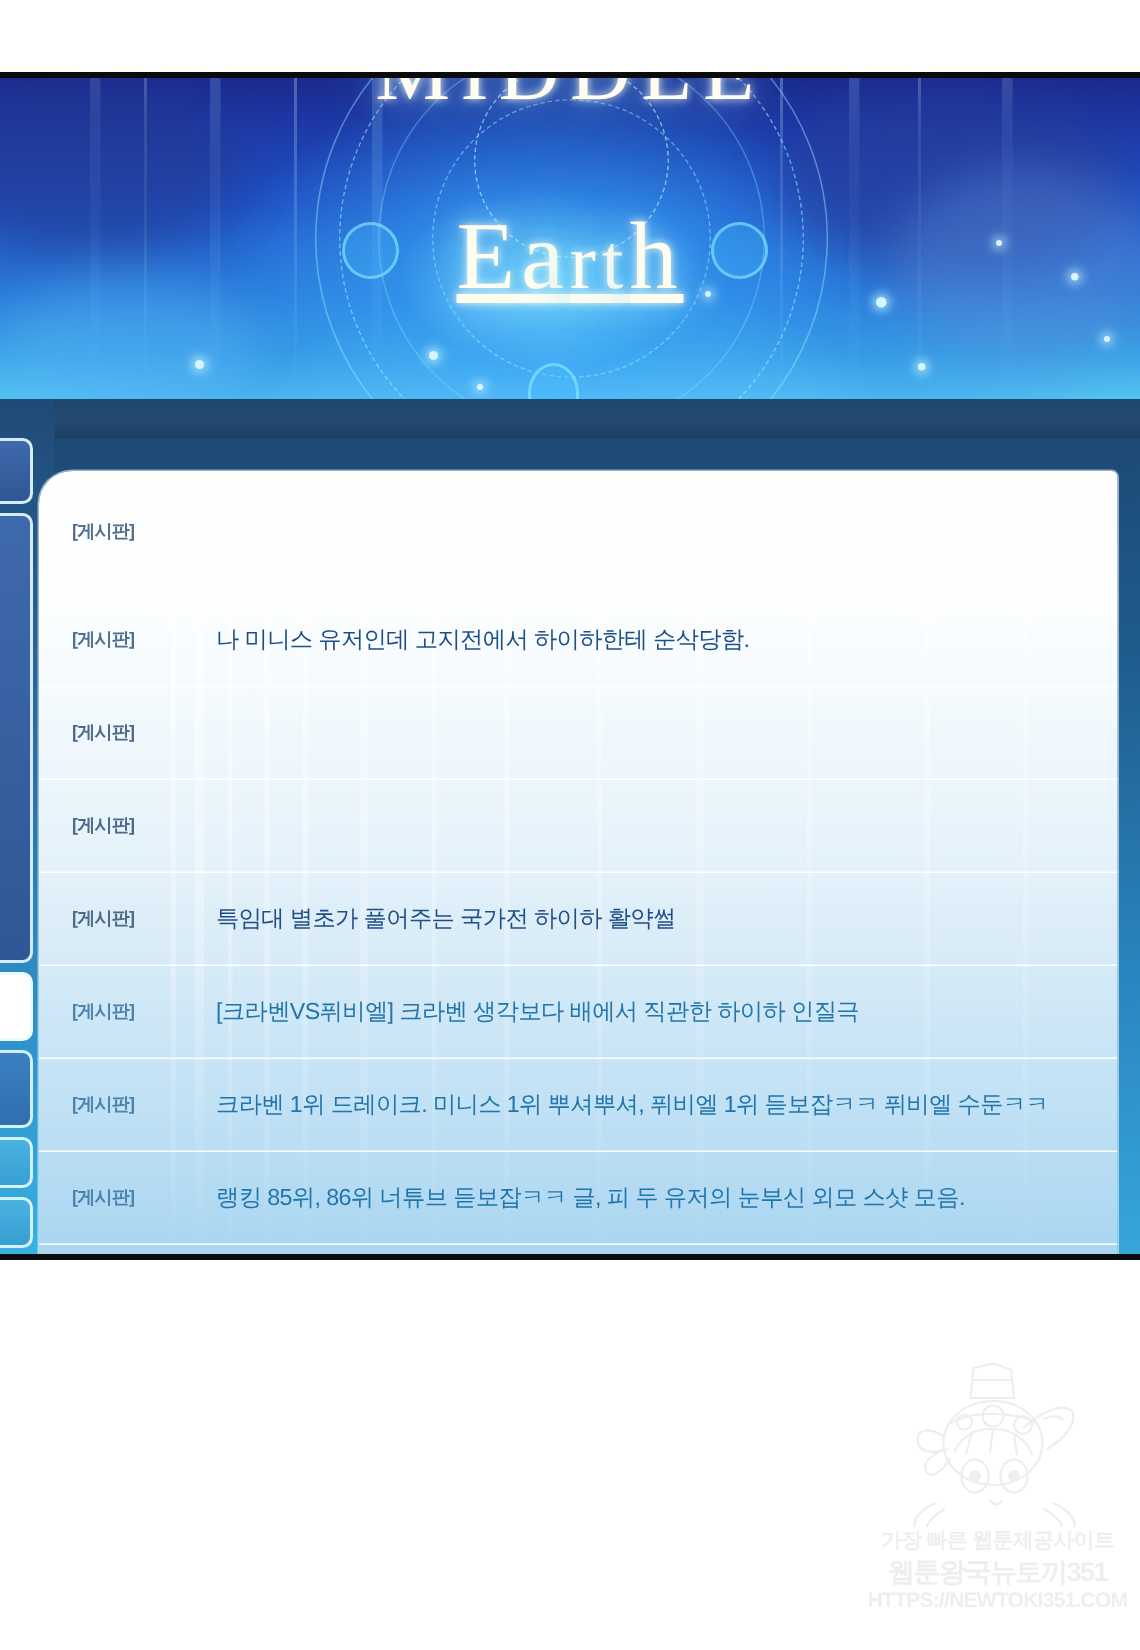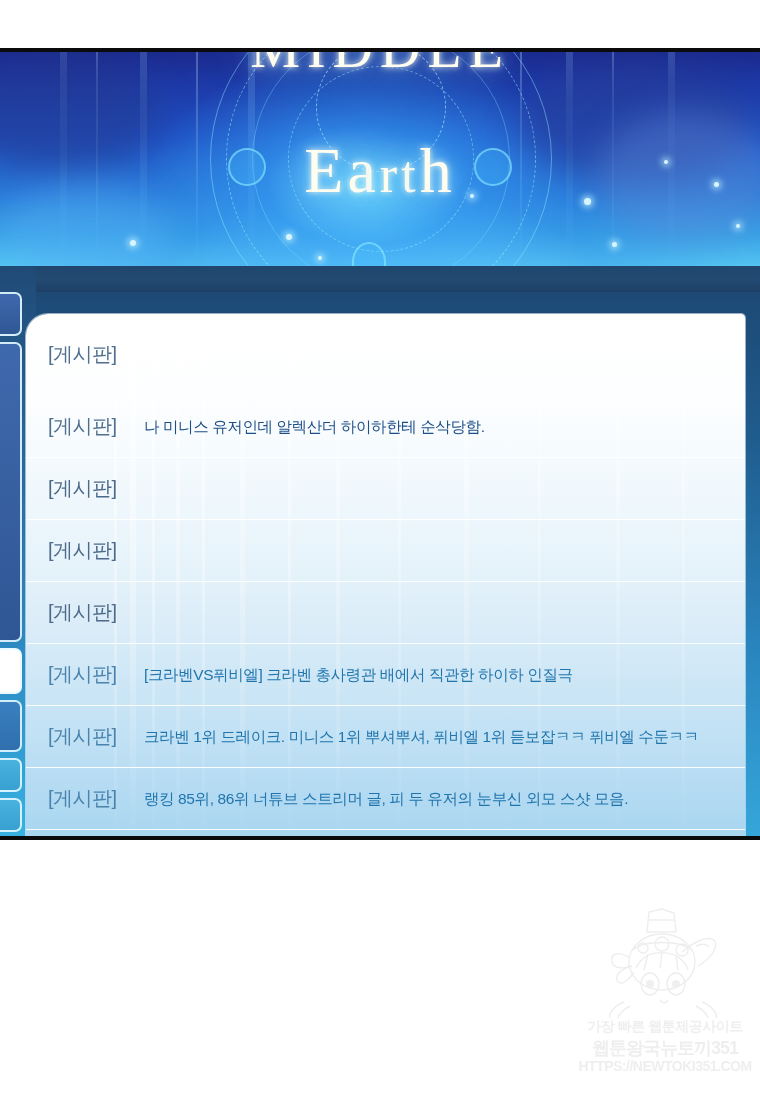--- a/index.html
+++ b/index.html
@@ -45,21 +45,21 @@
   #title-middle,#title-earth{
     position:absolute;
     color:#fffdf0;
     font-family:"Liberation Serif","DejaVu Serif",serif;
     letter-spacing:7px;
     text-shadow:0 0 6px rgba(255,255,240,.95),0 0 20px rgba(150,225,255,.9),0 0 44px rgba(90,190,255,.7);
     white-space:nowrap;
     user-select:none;
   }
   #title-middle{left:0;right:0;text-align:center;top:-36px;font-size:56px;}
-  #title-earth{left:0;right:0;text-align:center;top:82px;font-size:64px;letter-spacing:4px;}
+  #title-earth{left:0;right:0;text-align:center;top:82px;font-size:64px;letter-spacing:4px;text-decoration:underline;}
   #title-earth .sm{font-size:52px;}
 
   
   #banner-foot{
     position:absolute;left:0;top:218px;width:760px;height:22px;
     background:linear-gradient(180deg,#20466e 0%,#234a72 55%,#1d3f64 100%);
   }
 
   
   #list-region{
@@ -108,22 +108,22 @@
     position:relative;
     display:flex;
     align-items:center;
     box-sizing:border-box;
     border-bottom:1px solid rgba(255,255,255,.95);
     padding-left:22px;
   }
   .row .tag{
     width:96px;flex:none;
     color:#4d6a8a;
-    font-size:20px;
-    font-weight:400;
+    font-size:12px;
+    font-weight:700;
     letter-spacing:-.5px;
     white-space:nowrap;
   }
   .row .title{
     color:#1d4e86;
     font-size:15.5px;
     letter-spacing:-.4px;
     line-height:1.42;
     white-space:pre-line;
   }
@@ -228,48 +228,49 @@
       <div class="lstreak" style="left:512px;width:3px;opacity:.55;"></div>
       <div class="lstreak" style="left:590px;width:4px;opacity:.5;"></div>
       <div class="lstreak" style="left:656px;width:3px;opacity:.5;"></div>
 
       <div class="row r1" style="height:82px;">
         <div class="tag">[게시판]</div>
       </div>
 
       <div class="row r2" style="height:62px;">
         <div class="tag">[게시판]</div>
-        <div class="title">나 미니스 유저인데 알렉산더 하이하한테 순삭당함.</div>
+        <div class="title">나 미니스 유저인데 고지전에서 하이하한테 순삭당함.</div>
       </div>
 
       <div class="row" style="height:62px;">
         <div class="tag">[게시판]</div>
       </div>
 
       <div class="row" style="height:62px;">
         <div class="tag">[게시판]</div>
       </div>
 
       <div class="row" style="height:62px;">
         <div class="tag">[게시판]</div>
+        <div class="title">특임대 별초가 풀어주는 국가전 하이하 활약썰</div>
       </div>
 
       <div class="row deep" style="height:62px;">
         <div class="tag">[게시판]</div>
-        <div class="title">[크라벤VS퓌비엘] 크라벤 총사령관 배에서 직관한 하이하 인질극</div>
+        <div class="title">[크라벤VS퓌비엘] 크라벤 생각보다 배에서 직관한 하이하 인질극</div>
       </div>
 
       <div class="row deep" style="height:62px;">
         <div class="tag">[게시판]</div>
         <div class="title">크라벤 1위 드레이크. 미니스 1위 뿌셔뿌셔, 퓌비엘 1위 듣보잡ㅋㅋ 퓌비엘 수둔ㅋㅋ</div>
       </div>
 
       <div class="row deep" style="height:62px;">
         <div class="tag">[게시판]</div>
-        <div class="title">랭킹 85위, 86위 너튜브 스트리머 글, 피 두 유저의 눈부신 외모 스샷 모음.</div>
+        <div class="title">랭킹 85위, 86위 너튜브 듣보잡ㅋㅋ 글, 피 두 유저의 눈부신 외모 스샷 모음.</div>
       </div>
 
       <div class="row deep" style="height:62px;">
         
         
       </div>
 
     </div>
   </div>
 

